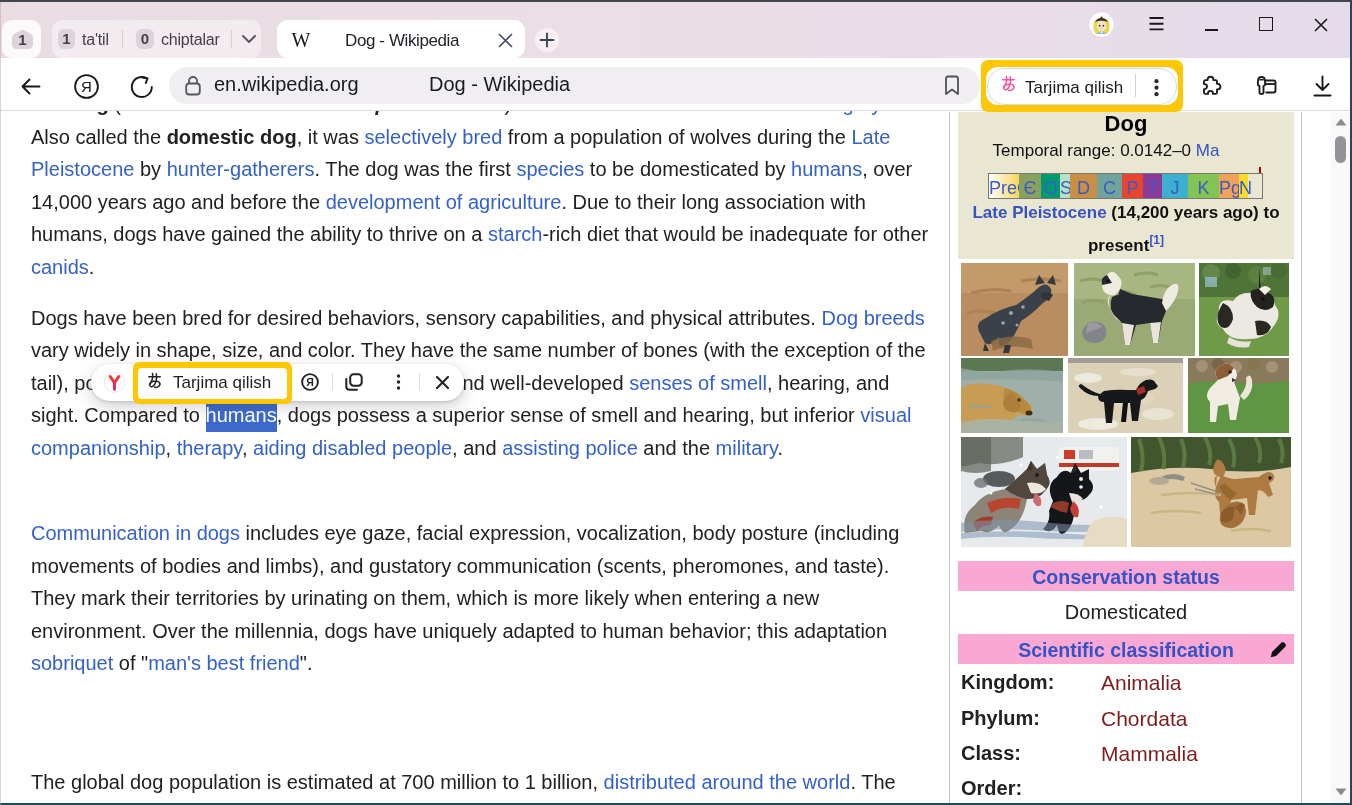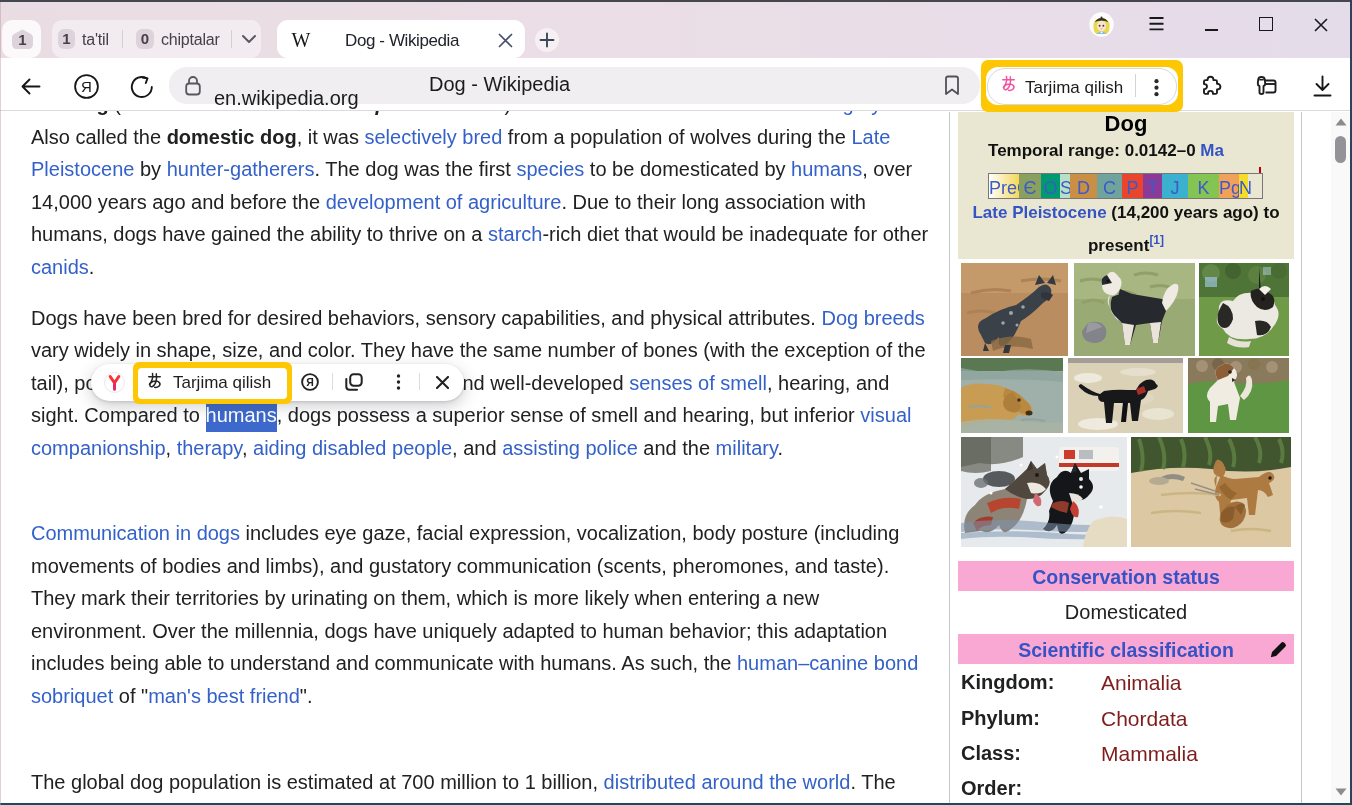--- a/index.html
+++ b/index.html
@@ -114,21 +114,21 @@
     <svg class="abs" style="left:130px;top:17px;" width="24" height="24" viewBox="0 0 24 24">
       <path d="M16.5 3.2 A 10 10 0 1 0 21.8 12" fill="none" stroke="#17171a" stroke-width="1.9" stroke-linecap="round"></path>
       <path d="M12.5 2.5 L17.5 3.4 L15.8 8" fill="none" stroke="#17171a" stroke-width="1.9" stroke-linecap="round" stroke-linejoin="round"></path>
     </svg>
 
     <div id="addrbar">
       <svg class="abs" style="left:14px;top:7px;" width="20" height="23" viewBox="0 0 20 23">
         <rect x="3.2" y="9.5" width="13.6" height="11" rx="3" fill="none" stroke="#57575c" stroke-width="1.8"></rect>
         <path d="M6 9.5 L6 7 A 4 4 0 0 1 14 7 L14 9.5" fill="none" stroke="#57575c" stroke-width="1.8"></path>
       </svg>
-      <div class="abs" style="left:45px;top:20px;font-size:20px;color:#1b1b1d;">en.wikipedia.org</div>
+      <div class="abs" style="left:45px;top:6px;font-size:20px;color:#1b1b1d;">en.wikipedia.org</div>
       <div class="abs" style="left:260px;top:6px;font-size:20px;color:#1b1b1d;">Dog - Wikipedia</div>
       <svg class="abs" style="left:775px;top:8px;" width="16" height="21" viewBox="0 0 16 21">
         <path d="M2 3.5 Q2 1.5 4 1.5 L12 1.5 Q14 1.5 14 3.5 L14 19 L8 14.5 L2 19 Z" fill="none" stroke="#515156" stroke-width="1.8" stroke-linejoin="round"></path>
       </svg>
     </div>
 
     <div class="yframe" style="left:981px;top:2px;width:202px;height:52px;border-radius:7px;"></div>
     <div class="abs" style="left:986px;top:9px;width:192px;height:38px;border-radius:12px;background:#fff;"></div>
     <div class="abs" style="left:987px;top:9.5px;width:190px;height:37px;border-radius:18px;background:#fff;border:1px solid #d9d7db;"></div>
     <svg class="abs" style="left:1001px;top:17px;" width="15" height="17" viewBox="0 0 34 38">
@@ -178,35 +178,34 @@
     <div>vary widely in shape, size, and color. They have the same number of bones (with the exception of the</div>
     <div>tail), powerful jaws that house around 42 teeth, and well-developed <a>senses of smell</a>, hearing, and</div>
     <div><span>sight. Compared to </span><span class="sel">humans</span><span>, dogs possess a superior sense of smell and hearing, but inferior <a>visual</a></span></div>
     <div><a>companionship</a>, <a>therapy</a>, <a>aiding disabled people</a>, and <a>assisting police</a> and the <a>military</a>.</div>
   </div>
   <div class="para" style="top:517px;">
     <div><a>Communication in dogs</a> includes eye gaze, facial expression, vocalization, body posture (including</div>
     <div>movements of bodies and limbs), and gustatory communication (scents, pheromones, and taste).</div>
     <div>They mark their territories by urinating on them, which is more likely when entering a new</div>
     <div>environment. Over the millennia, dogs have uniquely adapted to human behavior; this adaptation</div>
-    <div>includes being able to understand and communicate with humans. As such, the <a>human–canine bond</a></div>
     <div><a>sobriquet</a> of "<a>man's best friend</a>".</div>
   </div>
   <div class="para" style="top:765.5px;">
     <div>The global dog population is estimated at 700 million to 1 billion, <a>distributed around the world</a>. The</div>
   </div>
 
   <div id="infobox">
 
     <div class="abs" style="left:949px;top:112px;width:1px;height:693px;background:#c4c8cc;"></div>
     <div class="abs" style="left:1301px;top:112px;width:1px;height:693px;background:#c4c8cc;"></div>
 
     <div class="cream" style="top:112px;height:147px;"></div>
     <div class="abs ibx-center" style="left:958px;top:111px;width:336px;font-size:22px;font-weight:bold;color:#000;">Dog</div>
-    <div class="abs ibx-center" style="left:958px;top:141px;width:296px;font-size:17px;font-weight:bold;color:#111;">Temporal range: 0.0142–0 <a class="iblink">Ma</a></div>
+    <div class="abs ibx-center" style="left:958px;top:141px;width:296px;font-size:17px;font-weight:normal;color:#111;">Temporal range: 0.0142–0 <a class="iblink">Ma</a></div>
 
     <div class="abs" style="left:988px;top:173px;width:275px;height:26px;border:1px solid #777;display:flex;font-size:18px;color:#3b5bc7;line-height:28px;">
       <div style="width:30px;background:linear-gradient(90deg,#fefefc,#f5d75c);text-align:right;">PreЄ</div>
       <div style="width:22px;background:#8aa05e;text-align:center;">Є</div>
       <div style="width:19px;background:#009a70;text-align:center;">O</div>
       <div style="width:10px;background:#b8dfc8;text-align:center;">S</div>
       <div style="width:27px;background:#c98f45;text-align:center;">D</div>
       <div style="width:25px;background:#6fa39b;text-align:center;">C</div>
       <div style="width:21px;background:#e8442e;text-align:center;">P</div>
       <div style="width:19px;background:#8c3a97;text-align:center;">T</div>

